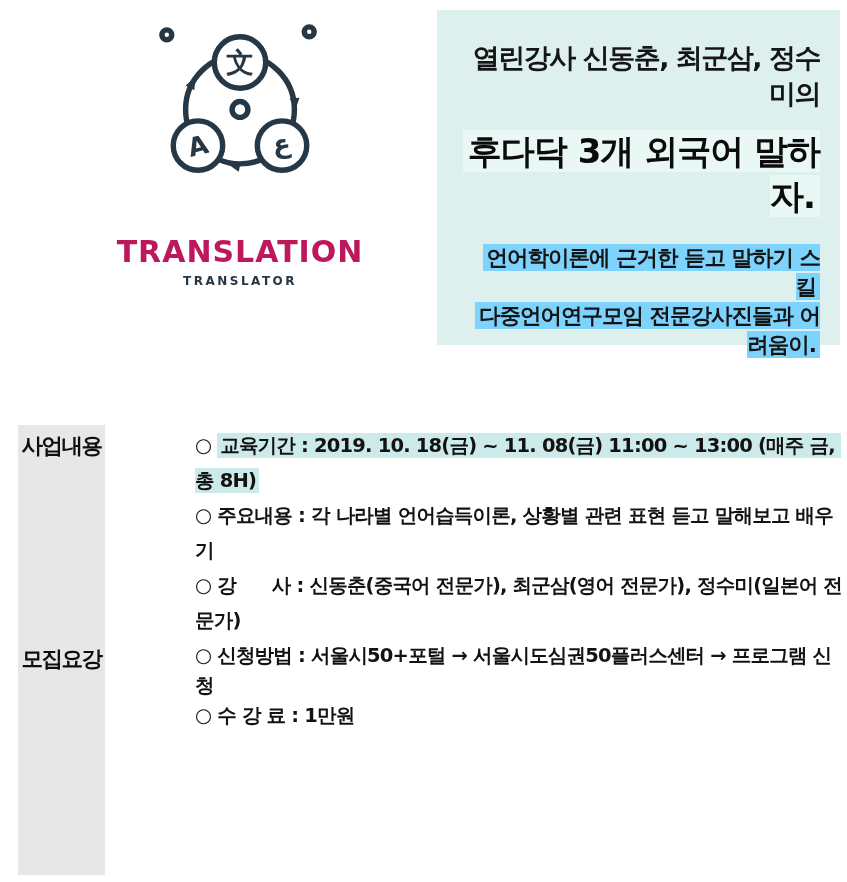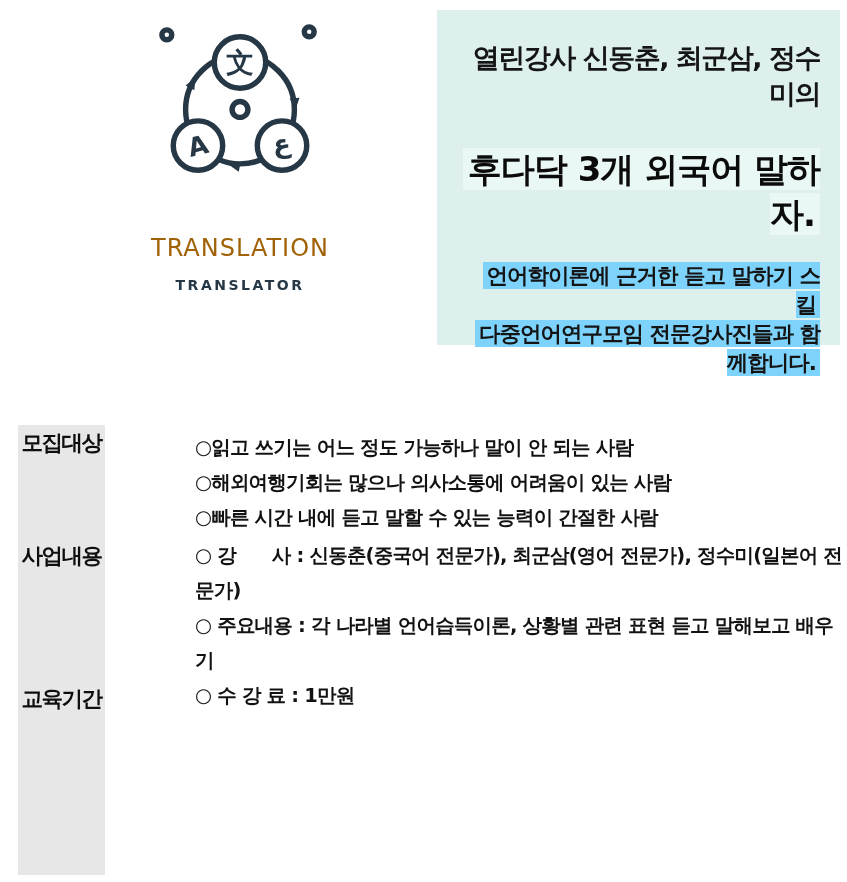--- a/index.html
+++ b/index.html
@@ -9,30 +9,30 @@
     font-family:"DejaVu Sans", sans-serif; color:#121212; overflow:hidden;
   }
 
   
   .logo-block { position:absolute; left:95px; top:18px; width:290px; text-align:center; }
   .logo-icon { width:188px; height:178px; display:inline-block; }
   .logo-icon .st { stroke:#263746; stroke-width:11; fill:none; }
   .logo-icon .wfill { fill:#ffffff; }
   .logo-icon .ah { fill:#263746; stroke:none; }
   .logo-icon text { fill:#263746; font-weight:bold; font-family:"DejaVu Sans", sans-serif; }
-  .logo-title { margin-top:34px; font-size:24px; font-weight:normal; letter-spacing:1px; color:#a16207; }
-  .logo-sub { margin-top:15px; font-size:14px; font-weight:bold; letter-spacing:2.5px; color:#263746; }
+  .logo-title { margin-top:34px; font-size:30px; font-weight:bold; letter-spacing:1px; color:#be185d; }
+  .logo-sub { margin-top:5px; font-size:12px; font-weight:bold; letter-spacing:2.5px; color:#263746; }
 
   
   .banner {
     position:absolute; left:437px; top:10px; width:403px; height:335px;
     background:#ddf0ee; text-align:right; padding:30px 20px 0 24px;
   }
   .banner-intro { font-size:27px; font-weight:700; letter-spacing:-1.5px; color:#151515; }
-  .banner-title { margin-top:35px; font-size:34px; font-weight:800; letter-spacing:-1px; line-height:45px; color:#0b0b0b; }
+  .banner-title { margin-top:17px; font-size:34px; font-weight:800; letter-spacing:-1px; line-height:45px; color:#0b0b0b; }
   .banner-title .band { background:#e9f7f5; padding:1px 5px; }
   .banner-subs { margin-top:24px; font-size:21.5px; font-weight:700; letter-spacing:-1px; line-height:29px; color:#141414; }
   .banner-subs .band { background:#7dd3fc; padding:1px 4px; }
 
   
   .info-table { position:absolute; left:0; top:425px; width:847px; }
   .label-strip { position:absolute; left:18px; top:0; width:87px; height:450px; background:#e7e7e7; }
   .sect { position:relative; padding-left:195px; }
   .sect-label {
     position:absolute; left:18px; top:3px; width:87px; text-align:center;
@@ -78,40 +78,36 @@
     <div class="logo-sub">TRANSLATOR</div>
   </div>
 
   <div class="banner">
     <div class="banner-intro">열린강사 신동춘, 최군삼, 정수미의</div>
     <div class="banner-title">
       <div><span class="band">후다닥 3개 외국어 말하자.</span></div>
     </div>
     <div class="banner-subs">
       <div><span class="band">언어학이론에 근거한 듣고 말하기 스킬</span></div>
-      <div><span class="band">다중언어연구모임 전문강사진들과 함께합니다.</span></div>
+      <div><span class="band">다중언어연구모임 전문강사진들과 어려움이.</span></div>
     </div>
   </div>
 
   <div class="info-table">
     <div class="label-strip"></div>
 
-    <div class="sect sect1">
-      <div class="sect-label">모집대상</div>
-      <div class="t-line"><span>○읽고 쓰기는 어느 정도 가능하나 말이 안 되는 사람</span></div>
-      <div class="t-line"><span>○해외여행기회는 많으나 의사소통에 어려움이 있는 사람</span></div>
-      <div class="t-line"><span>○빠른 시간 내에 듣고 말할 수 있는 능력이 간절한 사람</span></div>
-    </div>
 
     <div class="sect sect2">
       <div class="sect-label">사업내용</div>
+      <div class="t-line"><span>○ </span><span class="hl-cyan">교육기간 : 2019. 10. 18(금) ~ 11. 08(금) 11:00 ~ 13:00 (매주 금, 총 8H)</span></div>
+      <div class="t-line"><span>○ 주요내용 : 각 나라별 언어습득이론, 상황별 관련 표현 듣고 말해보고 배우기</span></div>
       <div class="t-line"><span>○ 강      사 : 신동춘(중국어 전문가), 최군삼(영어 전문가), 정수미(일본어 전문가)</span></div>
-      <div class="t-line"><span>○ 주요내용 : 각 나라별 언어습득이론, 상황별 관련 표현 듣고 말해보고 배우기</span></div>
     </div>
 
     <div class="sect sect3">
-      <div class="sect-label">교육기간</div>
+      <div class="sect-label">모집요강</div>
+      <div class="t-line"><span>○ 신청방법 : 서울시50+포털 → 서울시도심권50플러스센터 → 프로그램 신청</span></div>
       <div class="t-line"><span>○ 수 강 료 : 1만원</span></div>
 
     </div>
   </div>
 
 </div>
 
 </body></html>

